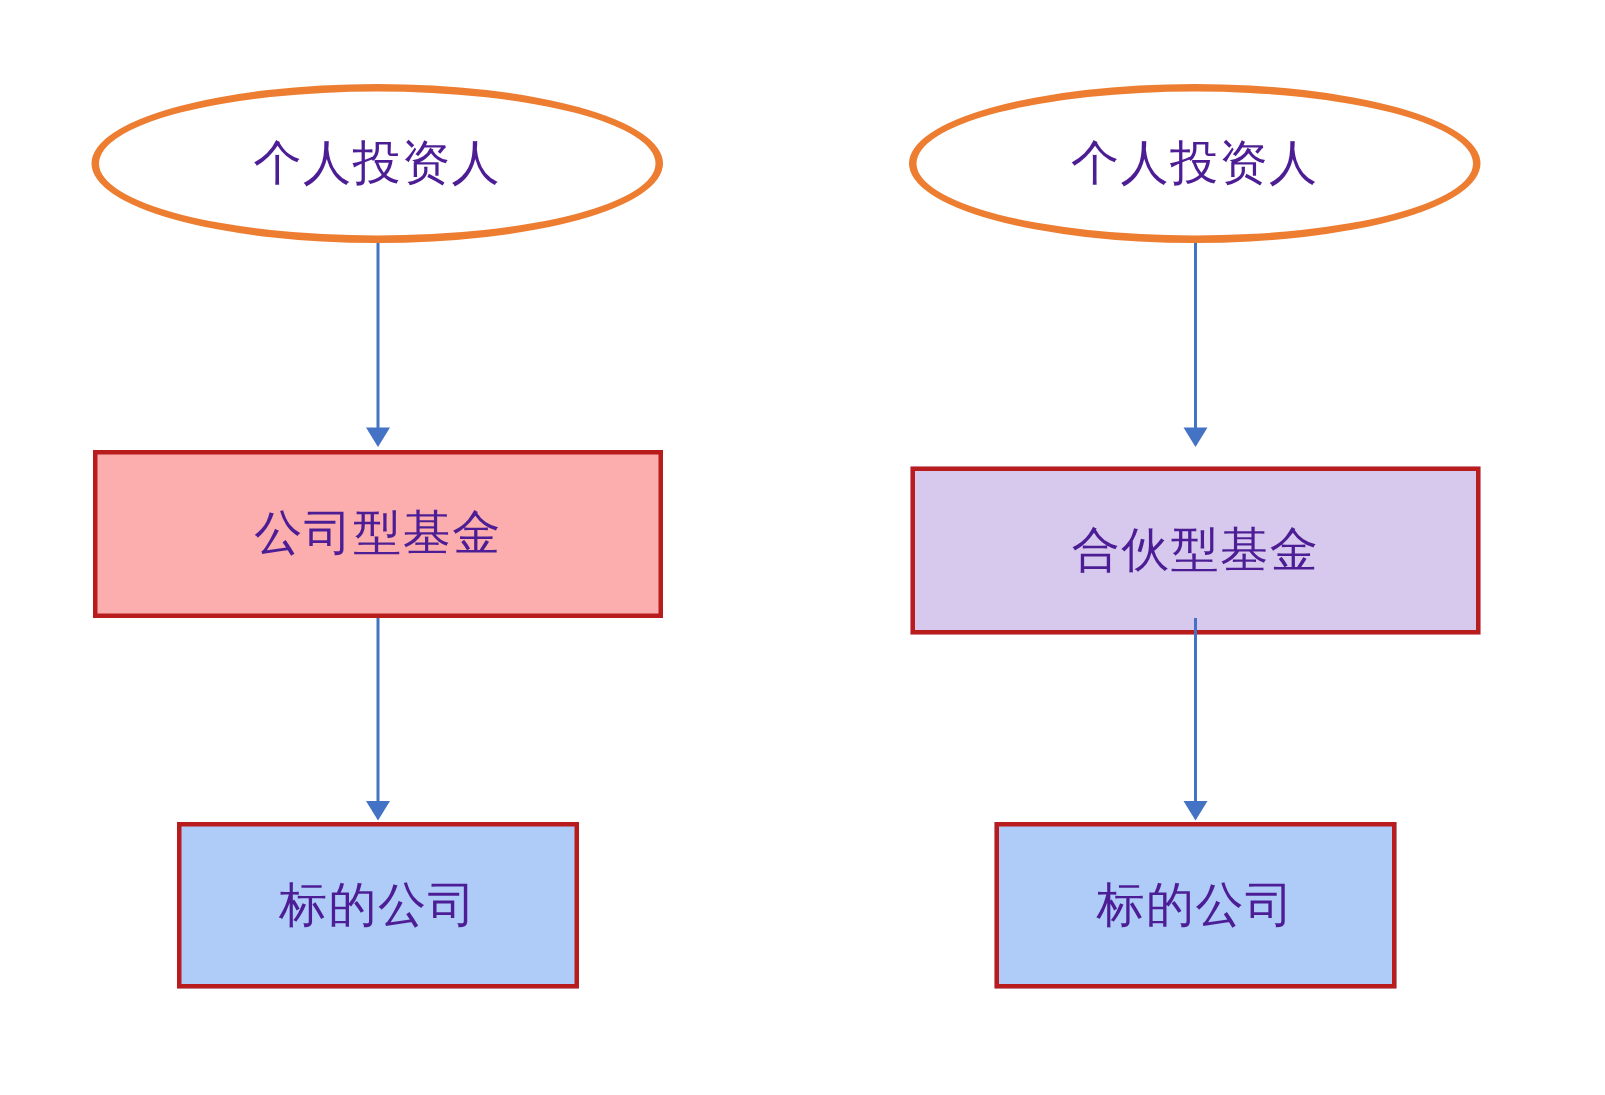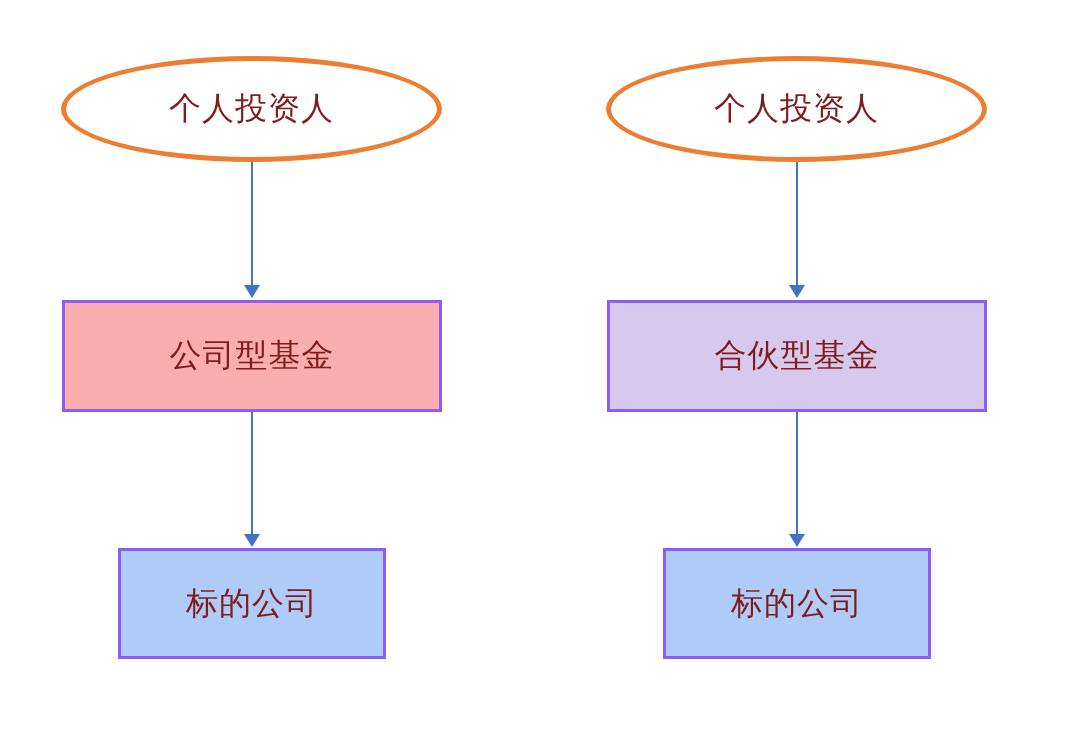--- a/index.html
+++ b/index.html
@@ -15,32 +15,32 @@
     font-family: "Liberation Serif", "DejaVu Serif", serif;
     overflow: hidden;
   }
   .shape {
     position: absolute;
     box-sizing: border-box;
     display: flex;
     align-items: center;
     justify-content: center;
     font-size: 32px;
-    color: #7f1d1d;
+    color: #4c1d95;
     letter-spacing: 1px;
   }
   .ellipse {
     width: 381px;
     height: 106px;
     border: 5px solid #ED7D31;
     border-radius: 50%;
     background: #ffffff;
   }
   .rect {
-    border: 3px solid #8b5cf6;
+    border: 3px solid #b91c1c;
   }
   .fund-rect {
     width: 380px;
     height: 112px;
   }
   .target-rect {
     width: 268px;
     height: 111px;
     text-align: center;
   }
@@ -81,21 +81,21 @@
     <span>标的公司</span>
   </div>
 
   <div class="shape ellipse" style="left:606px; top:56px;">
     <span>个人投资人</span>
   </div>
 
   <div class="vline" style="left:796px; top:162px; height:124px;"></div>
   <div class="arrowhead" style="left:789px; top:285px;"></div>
 
-  <div class="shape rect fund-rect" style="left: 607px; top: 300px; background-color: rgb(215, 201, 237);">
+  <div class="shape rect fund-rect" style="left: 607px; top: 311px; background-color: rgb(215, 201, 237);">
     <span>合伙型基金</span>
   </div>
 
   <div class="vline" style="left:796px; top:412px; height:122px;"></div>
   <div class="arrowhead" style="left:789px; top:534px;"></div>
 
   <div class="shape rect target-rect" style="left: 663px; top: 548px; background-color: rgb(175, 203, 248);">
     <span>标的公司</span>
   </div>
 

